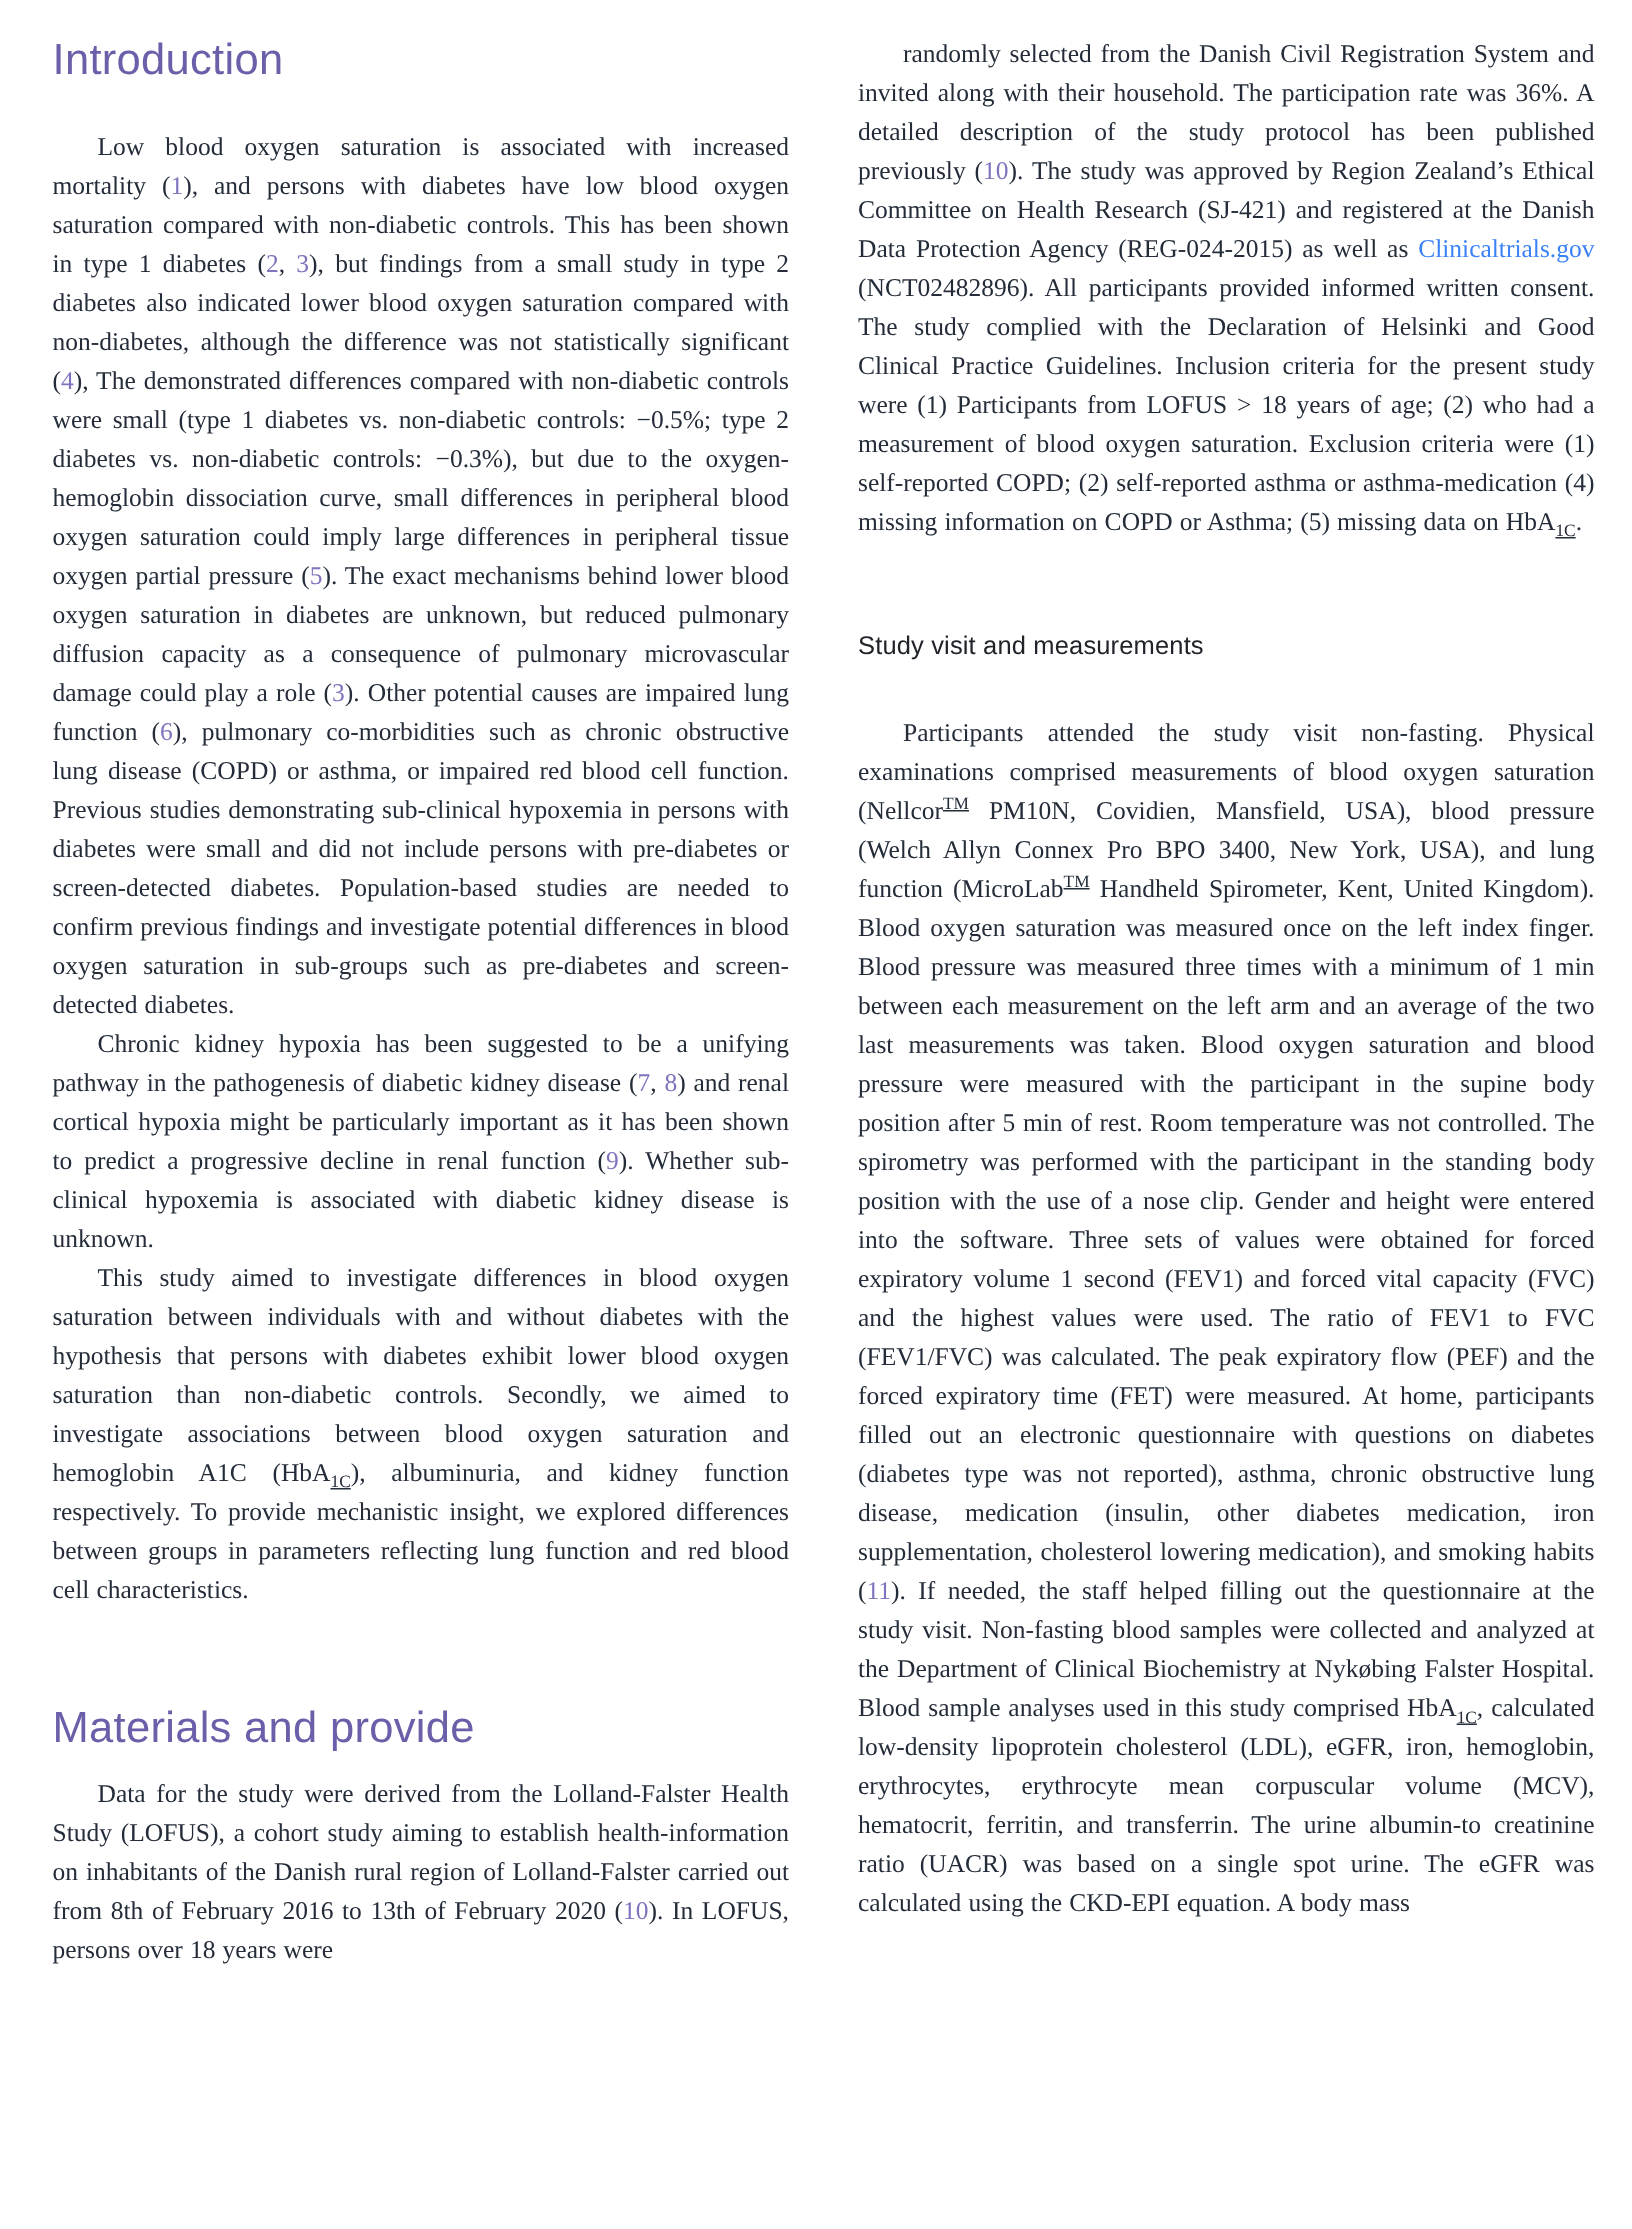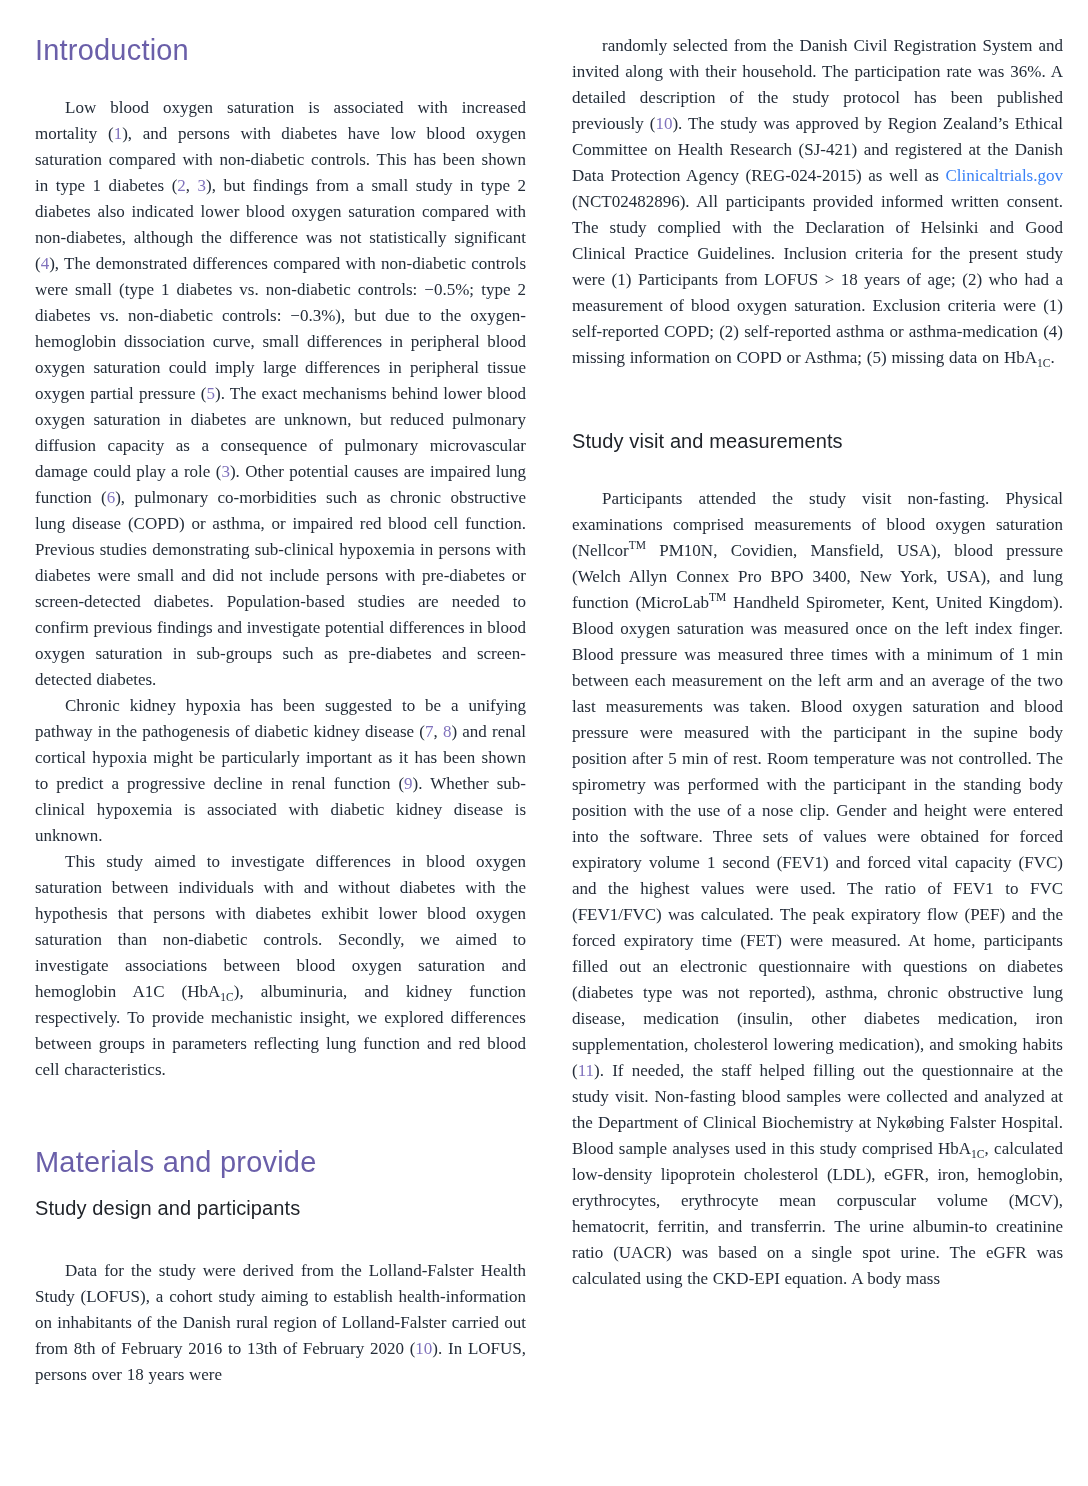--- a/index.html
+++ b/index.html
@@ -7,21 +7,21 @@
     width: 1088px;
     height: 1486px;
     background: #ffffff;
     font-family: "Liberation Serif", serif;
     color: #232c38;
     overflow: hidden;
   }
   .page {
     box-sizing: border-box;
     display: flex;
-    padding: 33px 26px 0 35px;
+    padding: 23px 26px 0 35px;
     gap: 46px;
   }
   .col { width: 491px; flex: 0 0 491px; }
   p.body-par {
     margin: 0;
     font-size: 17px;
     line-height: 26px;
     text-align: justify;
     text-indent: 30px;
     word-spacing: 0.5px;
@@ -30,51 +30,50 @@
     font-family: "Liberation Sans", sans-serif;
     font-size: 29px;
     line-height: 34px;
     font-weight: 500;
     letter-spacing: 0.2px;
     color: #6a5fa9;
     margin: 0 0 28px 0;
   }
   h2.sub-heading {
     font-family: "Liberation Sans", sans-serif;
-    font-size: 20px;
+    font-size: 17px;
     line-height: 30px;
     font-weight: 500;
     letter-spacing: 0.1px;
     color: #20242a;
     margin: 0;
   }
   h1.methods { margin: 62px 0 14px 0; }
   h2.design { margin: 0 0 35px 0; }
   h2.visit { margin: 55px 0 30px 0; }
   .ref { color: #8072bd; }
   .ext-link { color: #3b82f6; cursor: pointer; }
-  sub.inline-sub, sup.inline-sup { font-size: 68%; line-height: 0; }
+  sub.inline-sub, sup.inline-sup { font-size: 68%; line-height: 0; text-decoration: underline; }
 </style>
 </head>
 <body>
 
 <div class="page">
 
   <div class="col">
     <h1 class="sec-heading">Introduction</h1>
 
     <p class="body-par">Low blood oxygen saturation is associated with increased mortality (<span class="ref">1</span>), and persons with diabetes have low blood oxygen saturation compared with non-diabetic controls. This has been shown in type 1 diabetes (<span class="ref">2</span>, <span class="ref">3</span>), but findings from a small study in type 2 diabetes also indicated lower blood oxygen saturation compared with non-diabetes, although the difference was not statistically significant (<span class="ref">4</span>), The demonstrated differences compared with non-diabetic controls were small (type 1 diabetes vs. non-diabetic controls: −0.5%; type 2 diabetes vs. non-diabetic controls: −0.3%), but due to the oxygen-hemoglobin dissociation curve, small differences in peripheral blood oxygen saturation could imply large differences in peripheral tissue oxygen partial pressure (<span class="ref">5</span>). The exact mechanisms behind lower blood oxygen saturation in diabetes are unknown, but reduced pulmonary diffusion capacity as a consequence of pulmonary microvascular damage could play a role (<span class="ref">3</span>). Other potential causes are impaired lung function (<span class="ref">6</span>), pulmonary co-morbidities such as chronic obstructive lung disease (COPD) or asthma, or impaired red blood cell function. Previous studies demonstrating sub-clinical hypoxemia in persons with diabetes were small and did not include persons with pre-diabetes or screen-detected diabetes. Population-based studies are needed to confirm previous findings and investigate potential differences in blood oxygen saturation in sub-groups such as pre-diabetes and screen-detected diabetes.</p>
 
     <p class="body-par">Chronic kidney hypoxia has been suggested to be a unifying pathway in the pathogenesis of diabetic kidney disease (<span class="ref">7</span>, <span class="ref">8</span>) and renal cortical hypoxia might be particularly important as it has been shown to predict a progressive decline in renal function (<span class="ref">9</span>). Whether sub-clinical hypoxemia is associated with diabetic kidney disease is unknown.</p>
 
     <p class="body-par">This study aimed to investigate differences in blood oxygen saturation between individuals with and without diabetes with the hypothesis that persons with diabetes exhibit lower blood oxygen saturation than non-diabetic controls. Secondly, we aimed to investigate associations between blood oxygen saturation and hemoglobin A1C (HbA<sub class="inline-sub">1C</sub>), albuminuria, and kidney function respectively. To provide mechanistic insight, we explored differences between groups in parameters reflecting lung function and red blood cell characteristics.</p>
 
     <h1 class="sec-heading methods">Materials and provide</h1>
 
-    <h2 class="sub-heading design">Study design and participants</h2>
 
     <p class="body-par">Data for the study were derived from the Lolland-Falster Health Study (LOFUS), a cohort study aiming to establish health-information on inhabitants of the Danish rural region of Lolland-Falster carried out from 8th of February 2016 to 13th of February 2020 (<span class="ref">10</span>). In LOFUS, persons over 18 years were</p>
   </div>
 
   <div class="col">
     <p class="body-par">randomly selected from the Danish Civil Registration System and invited along with their household. The participation rate was 36%. A detailed description of the study protocol has been published previously (<span class="ref">10</span>). The study was approved by Region Zealand’s Ethical Committee on Health Research (SJ-421) and registered at the Danish Data Protection Agency (REG-024-2015) as well as <span class="ext-link">Clinicaltrials.gov</span> (NCT02482896). All participants provided informed written consent. The study complied with the Declaration of Helsinki and Good Clinical Practice Guidelines. Inclusion criteria for the present study were (1) Participants from LOFUS &gt; 18 years of age; (2) who had a measurement of blood oxygen saturation. Exclusion criteria were (1) self-reported COPD; (2) self-reported asthma or asthma-medication (4) missing information on COPD or Asthma; (5) missing data on HbA<sub class="inline-sub">1C</sub>.</p>
 
     <h2 class="sub-heading visit">Study visit and measurements</h2>
 
     <p class="body-par">Participants attended the study visit non-fasting. Physical examinations comprised measurements of blood oxygen saturation (Nellcor<sup class="inline-sup">TM</sup> PM10N, Covidien, Mansfield, USA), blood pressure (Welch Allyn Connex Pro BPO 3400, New York, USA), and lung function (MicroLab<sup class="inline-sup">TM</sup> Handheld Spirometer, Kent, United Kingdom). Blood oxygen saturation was measured once on the left index finger. Blood pressure was measured three times with a minimum of 1 min between each measurement on the left arm and an average of the two last measurements was taken. Blood oxygen saturation and blood pressure were measured with the participant in the supine body position after 5 min of rest. Room temperature was not controlled. The spirometry was performed with the participant in the standing body position with the use of a nose clip. Gender and height were entered into the software. Three sets of values were obtained for forced expiratory volume 1 second (FEV1) and forced vital capacity (FVC) and the highest values were used. The ratio of FEV1 to FVC (FEV1/FVC) was calculated. The peak expiratory flow (PEF) and the forced expiratory time (FET) were measured. At home, participants filled out an electronic questionnaire with questions on diabetes (diabetes type was not reported), asthma, chronic obstructive lung disease, medication (insulin, other diabetes medication, iron supplementation, cholesterol lowering medication), and smoking habits (<span class="ref">11</span>). If needed, the staff helped filling out the questionnaire at the study visit. Non-fasting blood samples were collected and analyzed at the Department of Clinical Biochemistry at Nykøbing Falster Hospital. Blood sample analyses used in this study comprised HbA<sub class="inline-sub">1C</sub>, calculated low-density lipoprotein cholesterol (LDL), eGFR, iron, hemoglobin, erythrocytes, erythrocyte mean corpuscular volume (MCV), hematocrit, ferritin, and transferrin. The urine albumin-to creatinine ratio (UACR) was based on a single spot urine. The eGFR was calculated using the CKD-EPI equation. A body mass</p>

